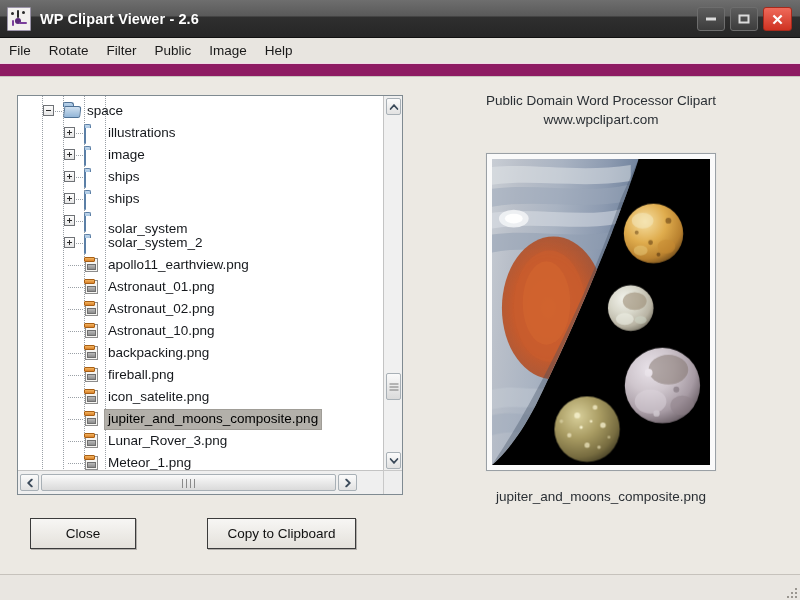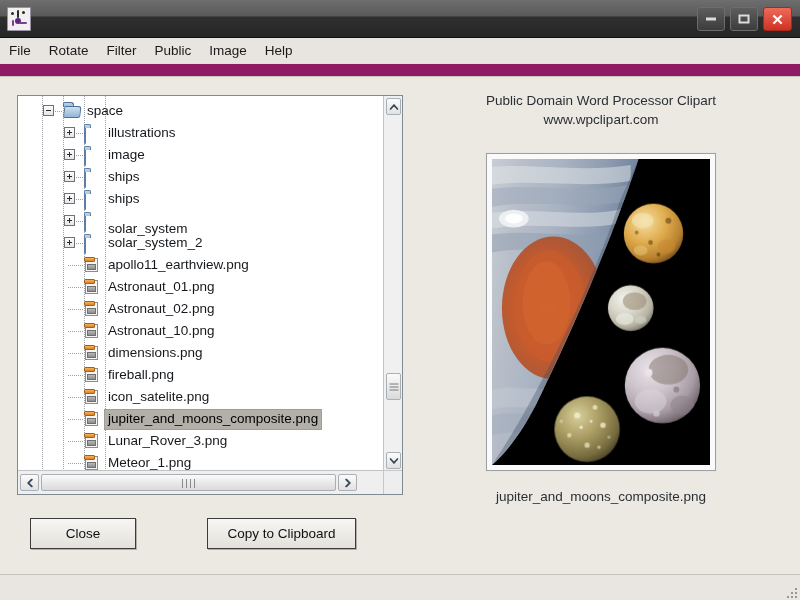--- a/index.html
+++ b/index.html
@@ -421,20 +421,21 @@
 
   <div id="titlebar">
     <div id="app-icon">
       <span class="sp d"></span>
         <span class="sp b"></span>
         <span class="sp c"></span>
       <span class="sp a"></span>
         <span class="sp e"></span>
         <span class="sp f"></span>
     </div>
+    <div id="title-text">WP Clipart Viewer - 2.6</div>
     <div id="win-buttons">
       <div class="winbtn min">
           <span class="g"></span>
         </div>
       <div class="winbtn max">
           <span class="g"></span>
         </div>
       <div class="winbtn close">
           <span class="g">✕</span>
         </div>
@@ -541,21 +542,21 @@
                 </span>
                 <span class="tlabel" style="left: 87px; top: 2px;">Astronaut_10.png</span>
               </div>
               <div class="trow">
                 <span class="dash" style="left: 50px; top: 11px; width: 15px;"></span>
                 <span class="fileicon" style="position: absolute; left: 66px; top: 3px;">
                   <span class="sheet"></span>
                   <span class="pic"></span>
                   <span class="bar"></span>
                 </span>
-                <span class="tlabel" style="left: 87px; top: 2px;">dimensions.png</span>
+                <span class="tlabel" style="left: 87px; top: 2px;">backpacking.png</span>
               </div>
               <div class="trow">
                 <span class="dash" style="left: 50px; top: 11px; width: 15px;"></span>
                 <span class="fileicon" style="position: absolute; left: 66px; top: 3px;">
                   <span class="sheet"></span>
                   <span class="pic"></span>
                   <span class="bar"></span>
                 </span>
                 <span class="tlabel" style="left: 87px; top: 2px;">fireball.png</span>
               </div>

